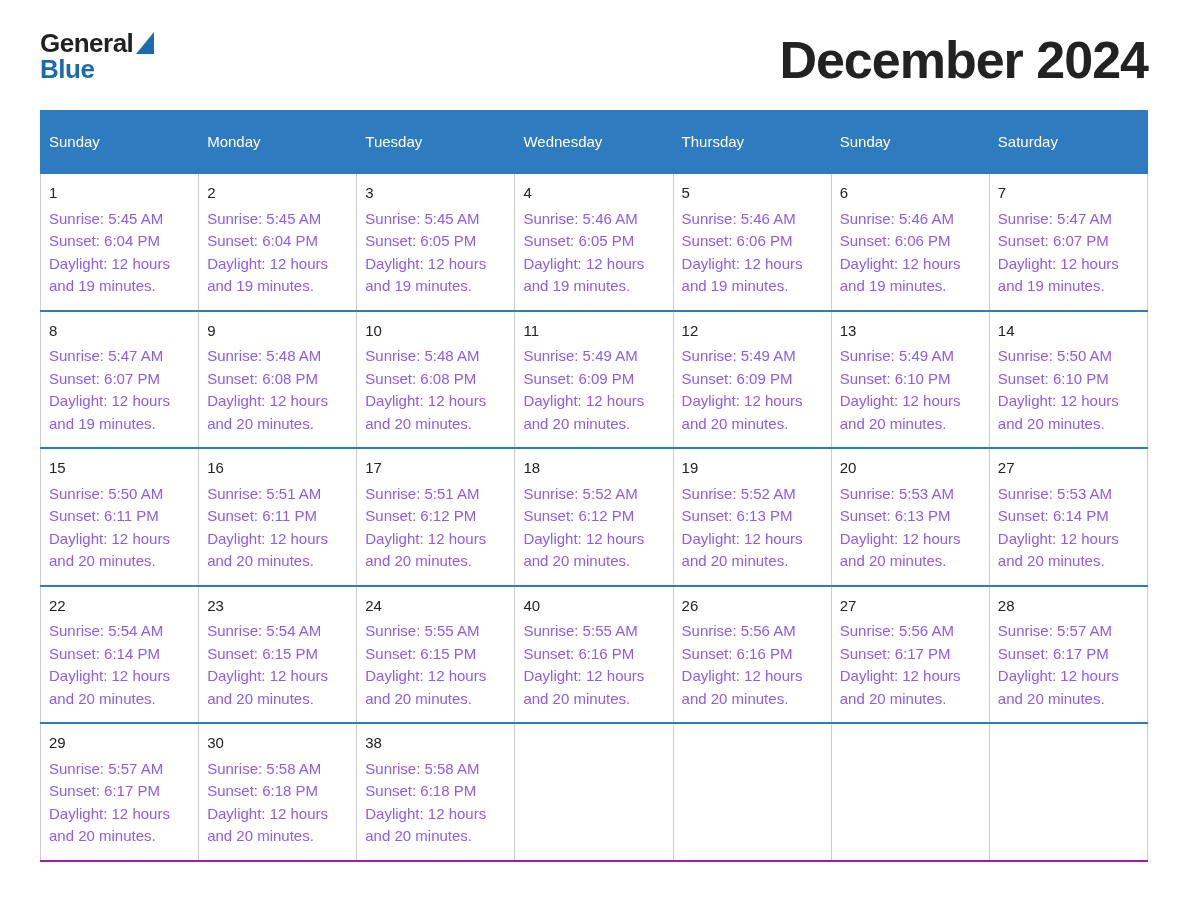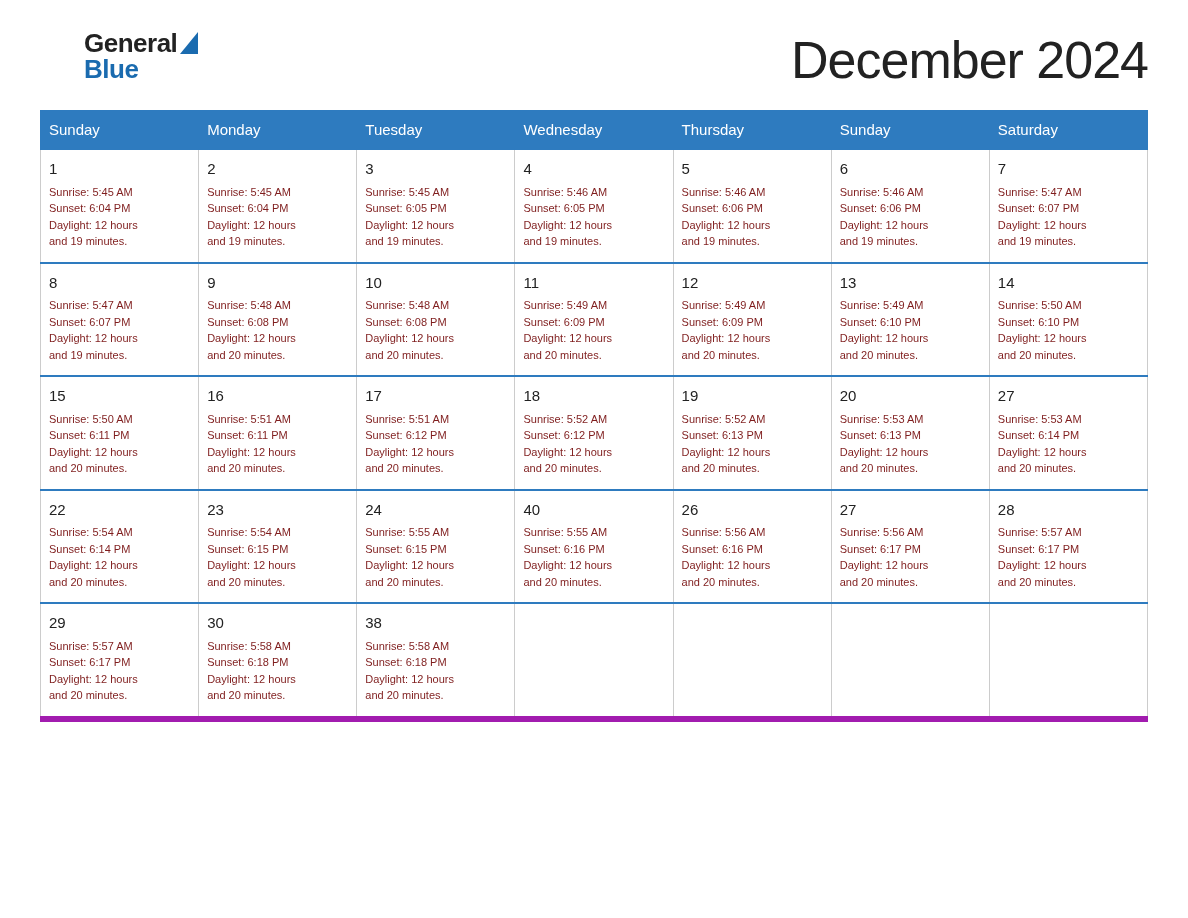--- a/index.html
+++ b/index.html
@@ -7,21 +7,20 @@
       font-family: Arial, Helvetica, sans-serif;
       background: #fff;
       padding: 30px 40px;
       color: #222;
     }
     .header {
       display: flex;
       justify-content: space-between;
       align-items: flex-start;
       margin-bottom: 20px;
-      margin-left: 44px;
     }
     .logo {
       display: flex;
       flex-direction: column;
       line-height: 1;
     }
     .logo-text-general {
       font-size: 26px;
       font-weight: bold;
       color: #222;
@@ -31,38 +30,38 @@
       font-size: 26px;
       font-weight: bold;
       color: #1a6baf;
       letter-spacing: -0.5px;
     }
     .title-section {
       text-align: right;
     }
     .calendar-title {
       font-size: 52px;
-      font-weight: 400;
+      font-weight: 700;
       color: #222;
       letter-spacing: -1px;
     }
     .calendar-subtitle {
       font-size: 22px;
       color: #555;
       margin-top: 4px;
     }
     table {
       width: 100%;
       border-collapse: collapse;
       table-layout: fixed;
     }
     thead tr th {
       background-color: #2e7bbf;
       color: #fff;
-      padding: 10px 8px;
+      padding: 22px 8px;
       font-size: 15px;
       font-weight: normal;
       text-align: left;
       border: 1px solid #2e7bbf;
     }
     tbody tr td {
       vertical-align: top;
       padding: 8px 8px 12px 8px;
       border: 1px solid #ccc;
       border-top: 2px solid #2e7bbf;
@@ -72,29 +71,29 @@
       background: #fff;
     }
     .day-number {
       font-size: 15px;
       font-weight: normal;
       color: #222;
       display: block;
       margin-bottom: 3px;
     }
     .day-detail {
-      color: #7f1d1d;
-      font-size: 11px;
+      color: #8b5cf6;
+      font-size: 15px;
     }
     .empty-cell {
       border-top: 2px solid #2e7bbf;
       background: #fff;
     }
     tbody tr:last-child td {
-      border-bottom: 6px solid #a21caf;
+      border-bottom: 2px solid #a21caf;
     }
     .logo-row {
       display: flex;
       align-items: center;
     }
     .logo-triangle {
       display: inline-block;
       margin-left: 3px;
     }
     .logo-triangle svg {

